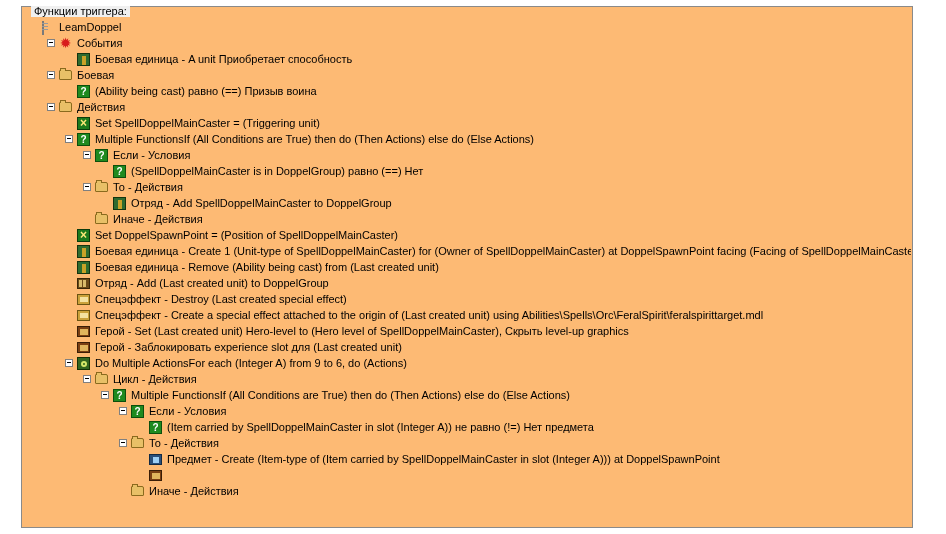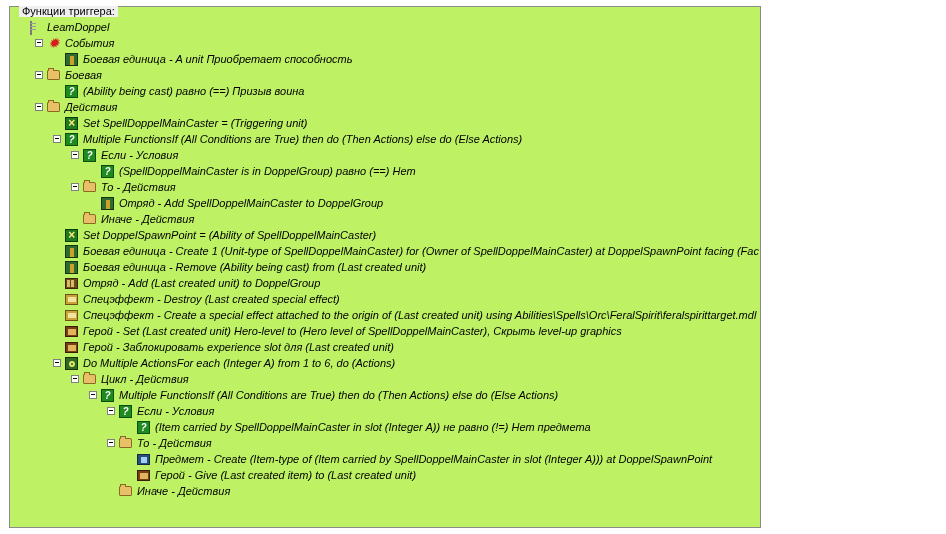--- a/index.html
+++ b/index.html
@@ -10,26 +10,26 @@
   body {
     font-family: "Liberation Sans", sans-serif;
     font-size: 11px;
     color: #000000;
     width: 946px;
     height: 534px;
     overflow: hidden;
   }
   .panel {
     position: absolute;
-    left: 9px;
+    left: 21px;
     top: 6px;
-    width: 752px;
+    width: 892px;
     height: 522px;
     border: 1px solid #8a8a8a;
-    background: #bef264;
+    background: #fdba74;
     box-sizing: border-box;
   }
   .panel-title {
     position: absolute;
     left: 9px;
     top: -1px;
     background: #f0f0f0;
     padding: 0 3px;
     font-size: 11px;
     color: #000000;
@@ -44,21 +44,20 @@
     overflow: hidden;
     padding-top: 2px;
   }
   .row {
     position: relative;
     height: 16px;
     line-height: 16px;
     white-space: nowrap;
     display: flex;
     align-items: flex-end;
-    font-style: italic;
   }
   .indent {
     display: inline-block;
     flex: 0 0 auto;
   }
   .twisty {
     flex: 0 0 auto;
     width: 13px;
     height: 16px;
     position: relative;
@@ -418,21 +417,21 @@
           <span class="ic-folder"></span>
         </span>
         <span class="label">Иначе - Действия</span>
       </div>
       <div class="row">
         <span class="indent" style="width: 40px;"></span>
         <span class="twisty"></span>
         <span class="icon">
           <span class="ic-xblue"></span>
         </span>
-        <span class="label">Set DoppelSpawnPoint = (Ability of SpellDoppelMainCaster)</span>
+        <span class="label">Set DoppelSpawnPoint = (Position of SpellDoppelMainCaster)</span>
       </div>
       <div class="row">
         <span class="indent" style="width: 40px;"></span>
         <span class="twisty"></span>
         <span class="icon">
           <span class="ic-unit"></span>
         </span>
         <span class="label">Боевая единица - Create 1 (Unit-type of SpellDoppelMainCaster) for (Owner of SpellDoppelMainCaster) at DoppelSpawnPoint facing (Facing of SpellDoppelMainCaster) degrees</span>
       </div>
       <div class="row">
@@ -482,21 +481,21 @@
           <span class="ic-hero"></span>
         </span>
         <span class="label">Герой - Заблокировать experience slot для (Last created unit)</span>
       </div>
       <div class="row">
         <span class="indent" style="width: 40px;"></span>
         <span class="twisty has"></span>
         <span class="icon">
           <span class="ic-loop"></span>
         </span>
-        <span class="label">Do Multiple ActionsFor each (Integer A) from 1 to 6, do (Actions)</span>
+        <span class="label">Do Multiple ActionsFor each (Integer A) from 9 to 6, do (Actions)</span>
       </div>
       <div class="row">
         <span class="indent" style="width: 58px;"></span>
         <span class="twisty has"></span>
         <span class="icon">
           <span class="ic-folder"></span>
         </span>
         <span class="label">Цикл - Действия</span>
       </div>
       <div class="row">
@@ -538,21 +537,20 @@
           <span class="ic-item"></span>
         </span>
         <span class="label">Предмет - Create (Item-type of (Item carried by SpellDoppelMainCaster in slot (Integer A))) at DoppelSpawnPoint</span>
       </div>
       <div class="row">
         <span class="indent" style="width: 112px;"></span>
         <span class="twisty"></span>
         <span class="icon">
           <span class="ic-hero"></span>
         </span>
-        <span class="label">Герой - Give (Last created item) to (Last created unit)</span>
       </div>
       <div class="row">
         <span class="indent" style="width: 94px;"></span>
         <span class="twisty"></span>
         <span class="icon">
           <span class="ic-folder"></span>
         </span>
         <span class="label">Иначе - Действия</span>
       </div>
     </div>

